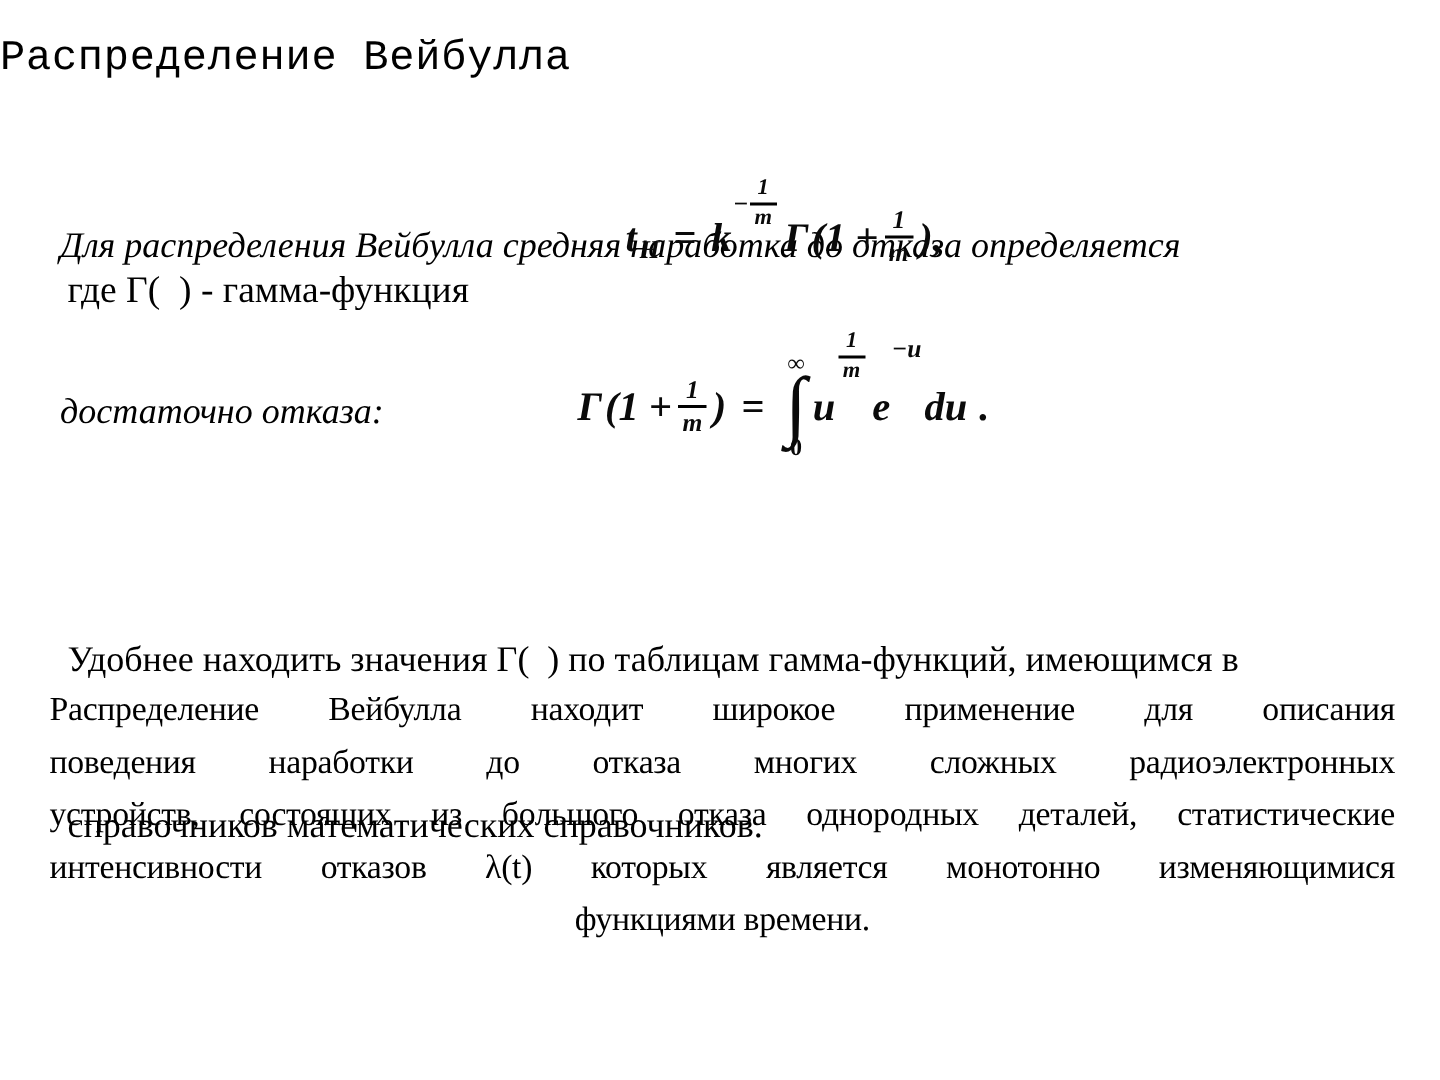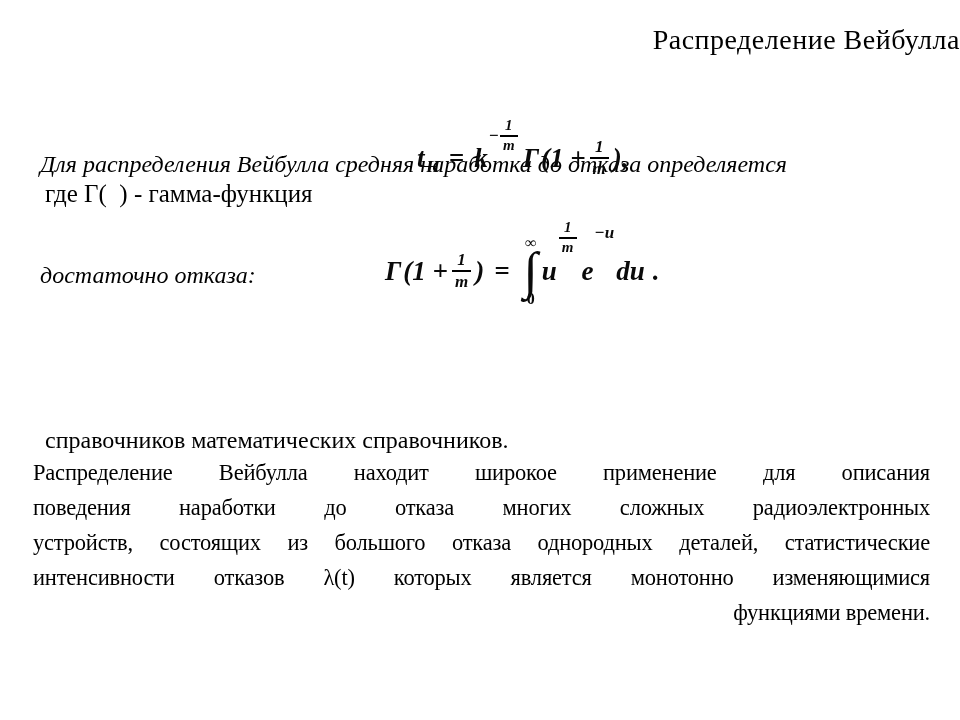--- a/index.html
+++ b/index.html
@@ -1,34 +1,34 @@
 <!DOCTYPE html>
 <html><head>
 <meta charset="utf-8">
 <style>
   html,body{margin:0;padding:0;background:#fff;}
   .slide{
     position:relative;width:960px;height:720px;background:#ffffff;
     font-family:"Liberation Serif",serif;color:#000;overflow:hidden;
   }
   .title{
-    position:absolute;top:24px;left:0;width:100%;text-align:right;
-    font-size:28px;letter-spacing:0.5px;
+    position:absolute;top:24px;left:0;width:100%;text-align:left;
+    font-size:28px;letter-spacing:0.5px;font-family:Liberation Mono, monospace;
   }
   .para{position:absolute;white-space:pre;}
   .para .line{display:block;}
   #para1{left:40px;top:72px;font-size:24px;line-height:37px;font-style:italic;}
   #where-line{left:45px;top:180px;font-size:25px;}
   #para2{left:45px;top:348px;font-size:24px;line-height:37px;}
   #para3{
     left:33px;top:455px;width:897px;font-size:22.5px;line-height:35px;
     white-space:normal;letter-spacing:-0.2px;
   }
   #para3 .jline{display:block;text-align:justify;text-align-last:justify;font-family:Liberation Serif, serif;}
-  #para3 .jlast{display:block;text-align:right;}
+  #para3 .jlast{display:block;text-align:center;}
 
   
   .formula{
     position:absolute;display:flex;align-items:center;
     font-style:italic;font-weight:700;font-size:27px;color:#0a0a0a;
   }
   #formula1{left:416px;top:126px;height:64px;}
   #formula2{left:384px;top:228px;height:86px;}
   .frac{
     display:inline-flex;flex-direction:column;align-items:center;
@@ -108,20 +108,21 @@
         <span class="den">m</span>
       </span>
     </span>
     <span class="tok" style="margin-left:4px">e</span>
     <span class="sup" style="transform:translateY(-4px)">−u</span>
     <span class="tok" style="margin-left:2px">du</span>
     <span class="end-mark">.</span>
   </div>
 
   <div class="para" id="para2">
+    <span class="line">Удобнее находить значения Г(  ) по таблицам гамма-функций, имеющимся в</span>
     <span class="line">справочников математических справочников.</span>
   </div>
 
   <div class="para" id="para3">
     <span class="jline">Распределение Вейбулла находит широкое применение для описания</span>
     <span class="jline">поведения наработки до отказа многих сложных радиоэлектронных</span>
     <span class="jline">устройств, состоящих из большого отказа однородных деталей, статистические</span>
     <span class="jline">интенсивности отказов λ(t) которых является монотонно изменяющимися</span>
     <span class="jlast">функциями времени.</span>
   </div>

